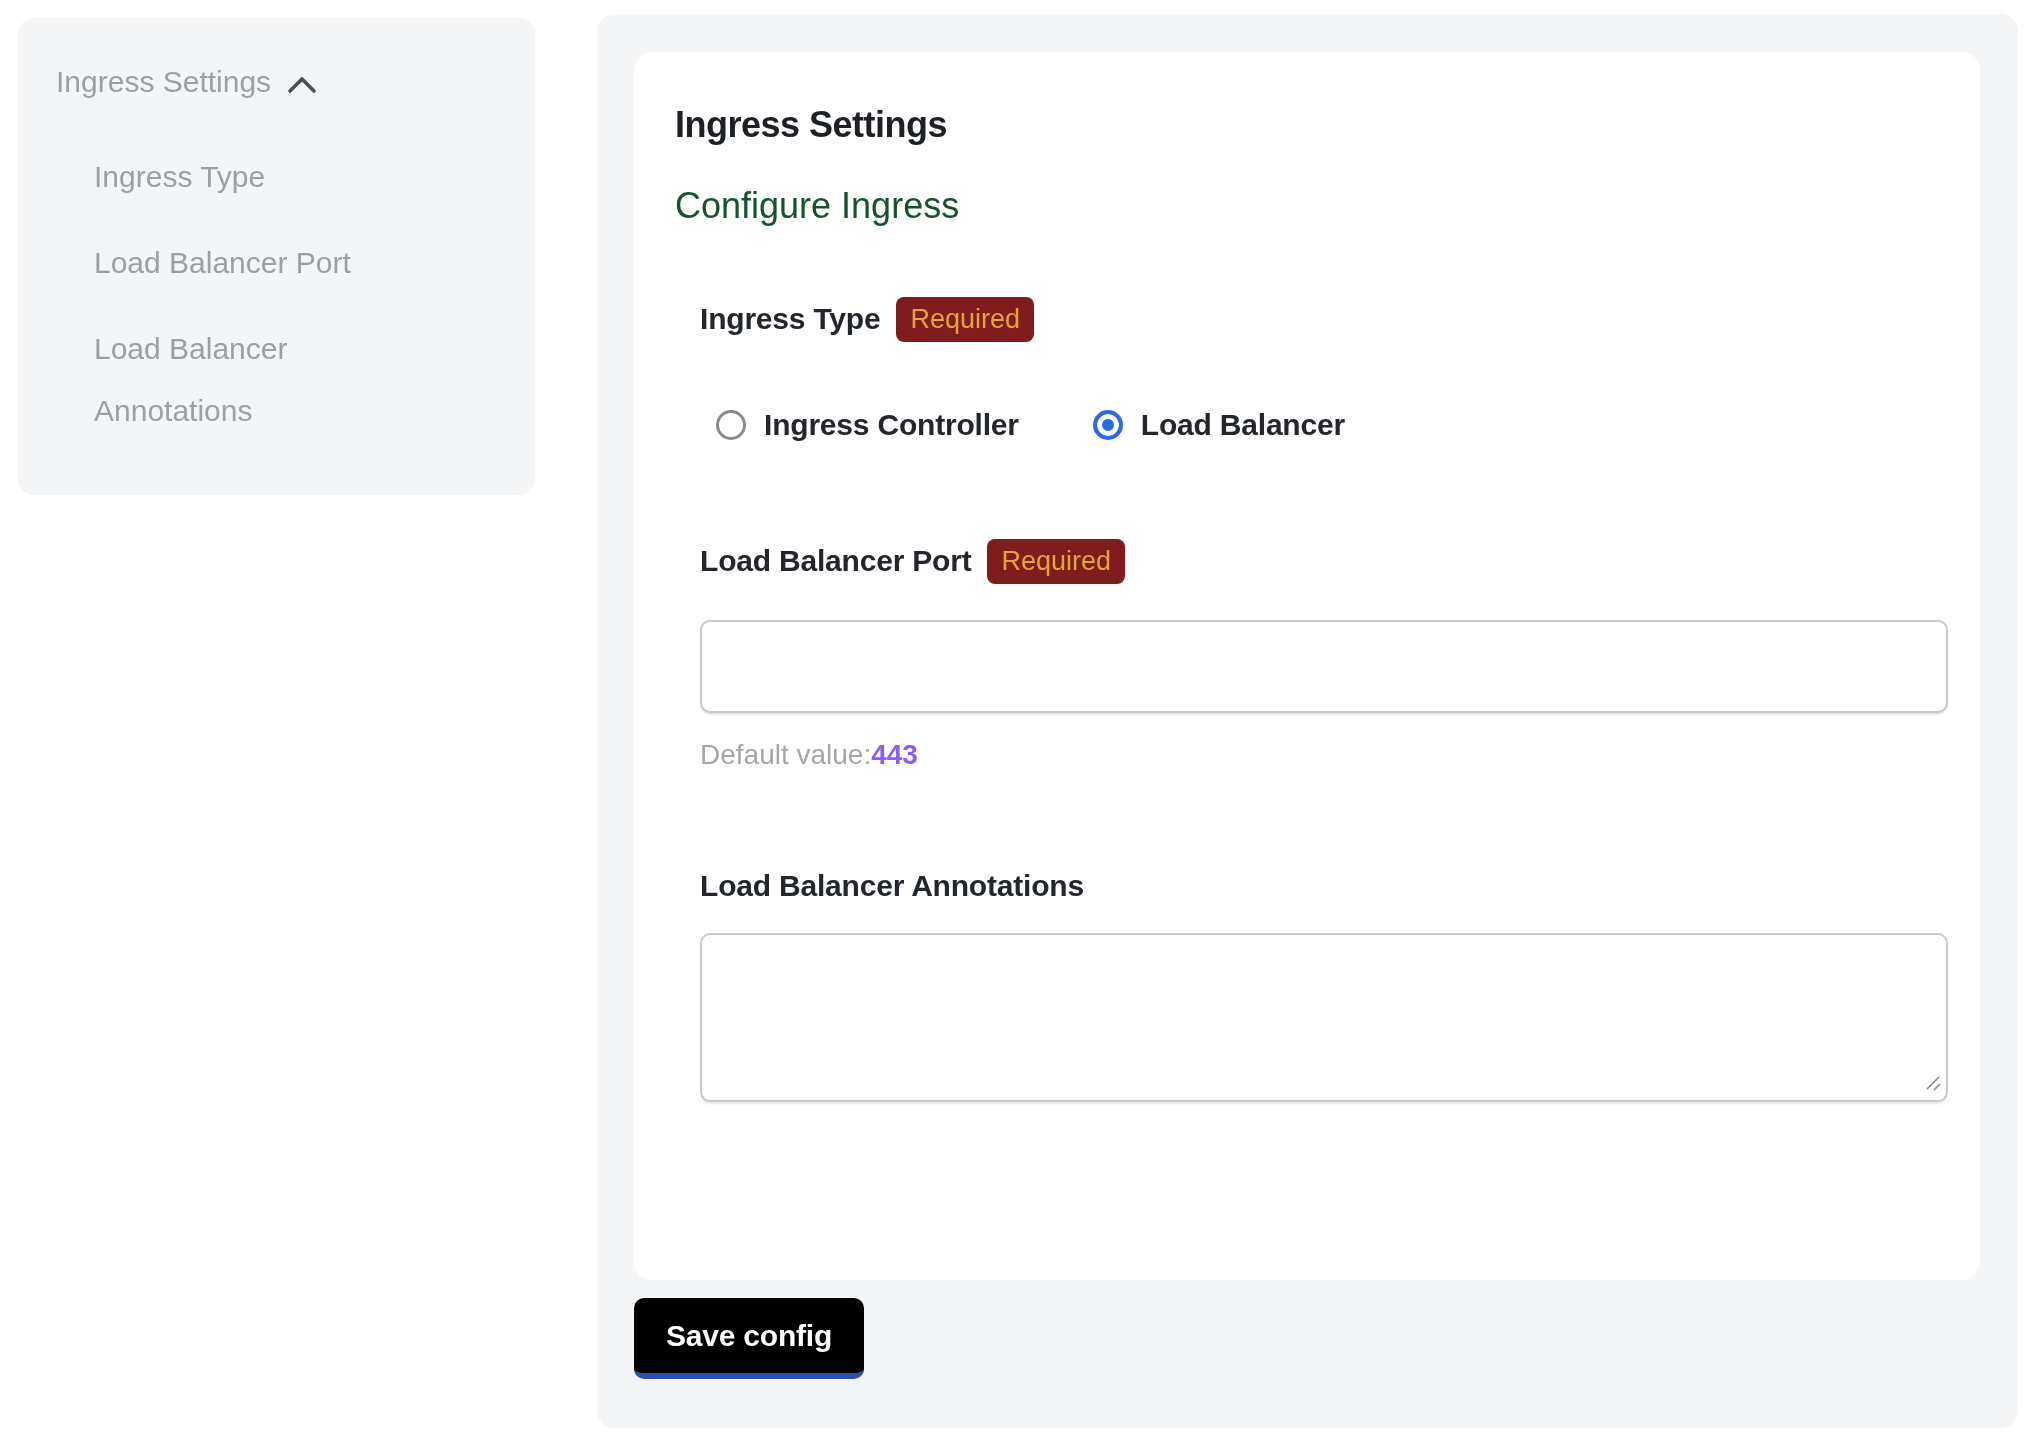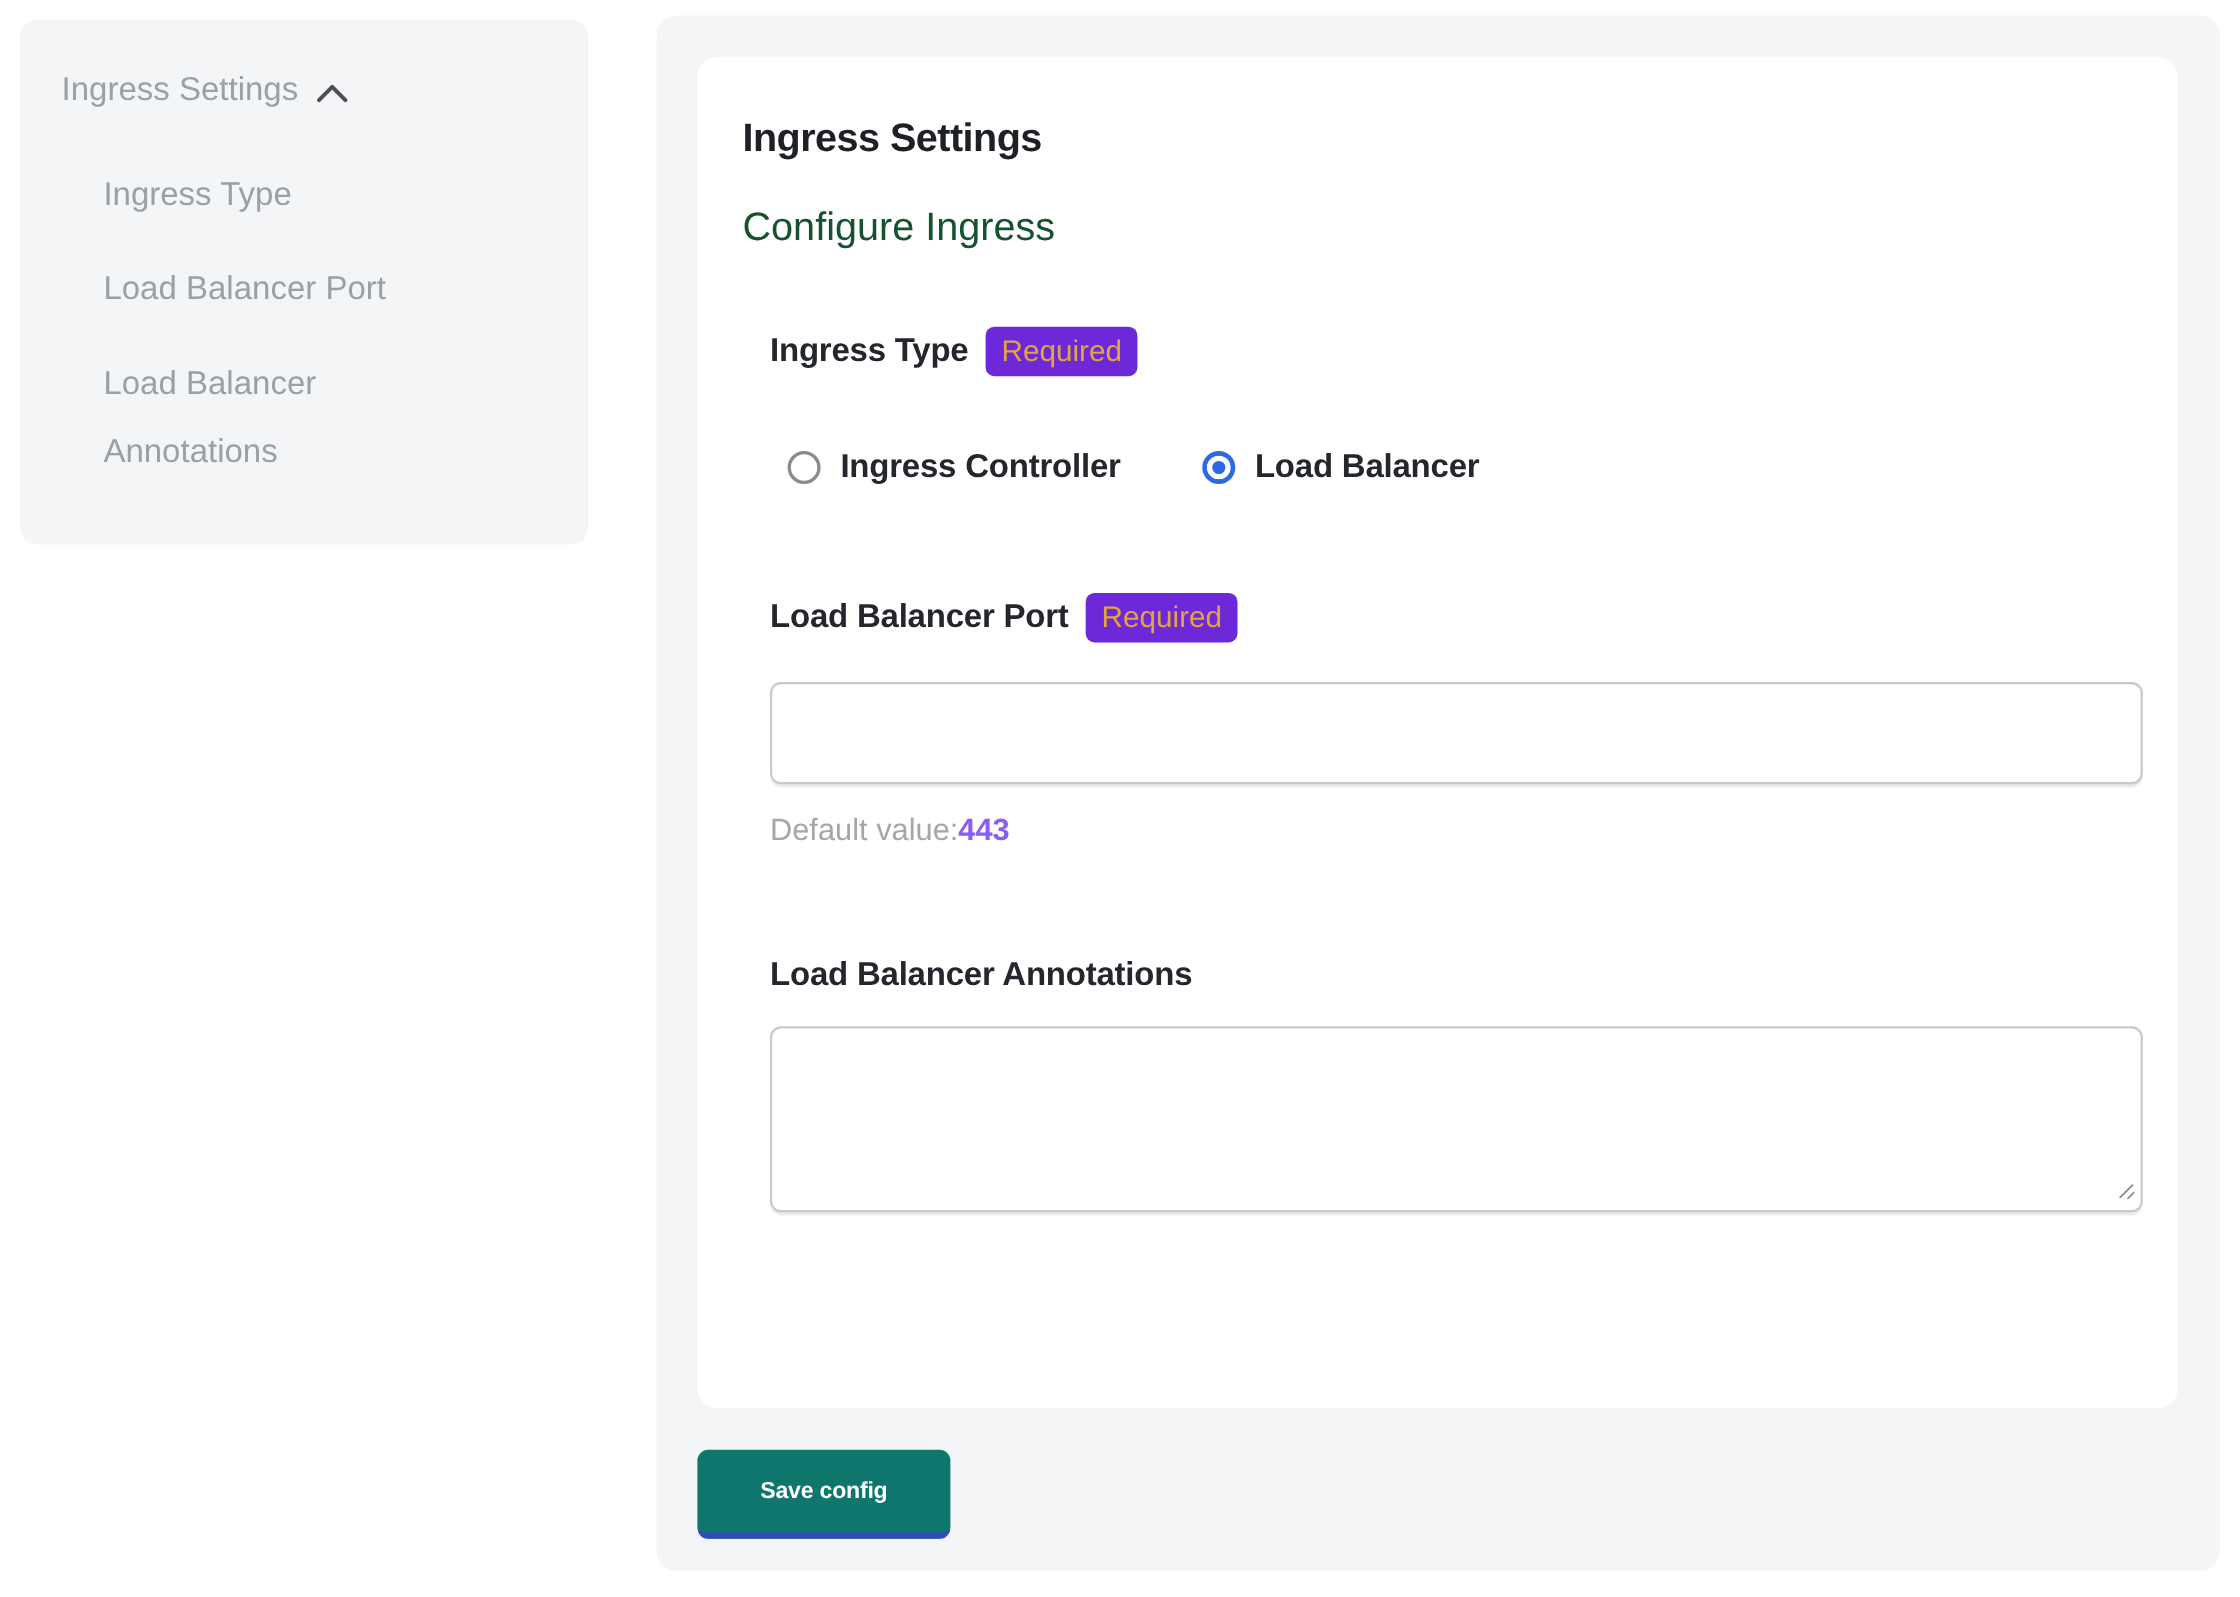--- a/index.html
+++ b/index.html
@@ -44,21 +44,21 @@
   }
   .section { margin-left:25px; }
   .section-ingress-type { margin-top:74px; }
   .section-port { margin-top:96px; }
   .section-annotations { margin-top:92px; }
   .section-head { display:flex; align-items:center; height:46px; }
   .section-head h2 {
     font-size:30px; font-weight:700; color:#23272d; letter-spacing:-0.2px;
   }
   .badge {
-    margin-left:16px; background:#6d28d9; color:#e2a43c;
+    margin-left:16px; background:#7f1d1d; color:#e2a43c;
     font-size:27px; line-height:27px; padding:9px 14px; border-radius:8px;
   }
   .desc {
     margin-top:6px; font-size:27px; line-height:34px; color:#9aa0a8;
   }
 
   
   .radio-row {
     margin:66px 0 0 16px; display:flex; align-items:center; gap:74px;
   }
@@ -94,23 +94,23 @@
     display:block; width:1248px; height:169px;
     border:2px solid #c7c9cc; border-radius:10px; background:#ffffff;
     font-size:28px; padding:16px 20px; color:#23272d; outline:none;
     resize:none; box-shadow:0 3px 2px -1px rgba(0,0,0,0.10);
     font-family:"Liberation Sans", sans-serif;
   }
   .resize-handle { position:absolute; right:6px; bottom:9px; }
 
   
   .save-btn {
-    margin-top:38px; width:230px; height:81px;
-    background:#0f766e; border:none; border-bottom:6px solid #2d4fb2;
-    border-radius:10px; color:#ffffff; font-size:21px; font-weight:700;
+    margin-top:18px; width:230px; height:81px;
+    background:#000000; border:none; border-bottom:6px solid #2d4fb2;
+    border-radius:10px; color:#ffffff; font-size:30px; font-weight:700;
     font-family:"Liberation Sans", sans-serif; cursor:pointer;
     letter-spacing:-0.2px;
   }
 </style>
 </head>
 <body>
 
 <aside class="sidebar">
   <div class="sidebar-header">
     <span>Ingress Settings</span>

